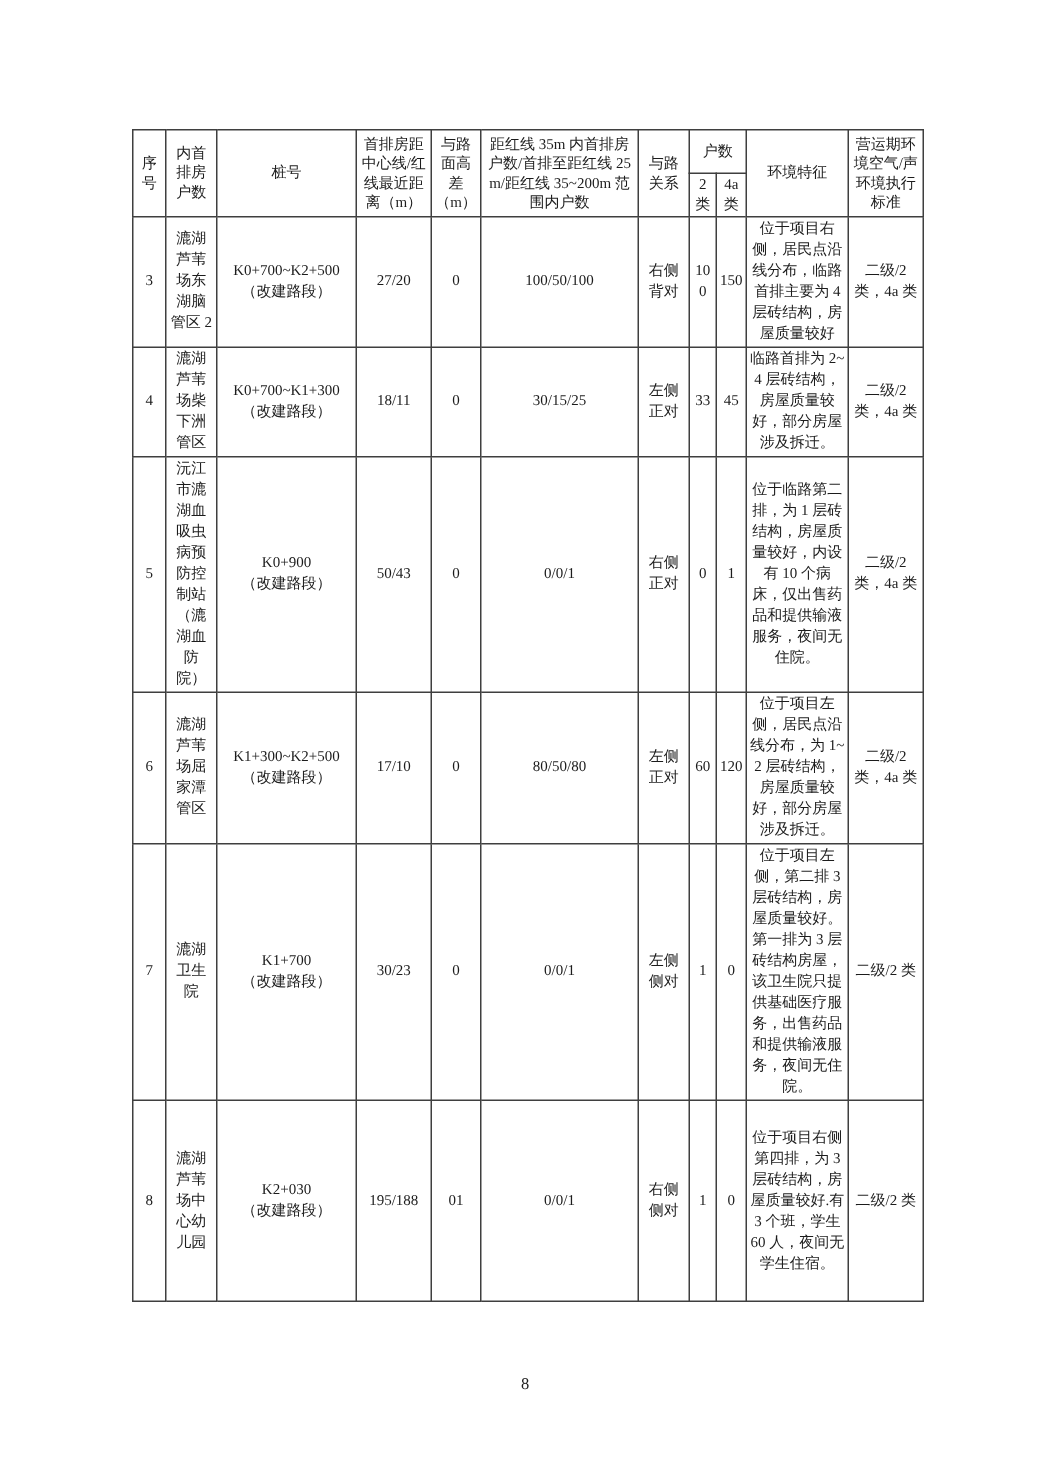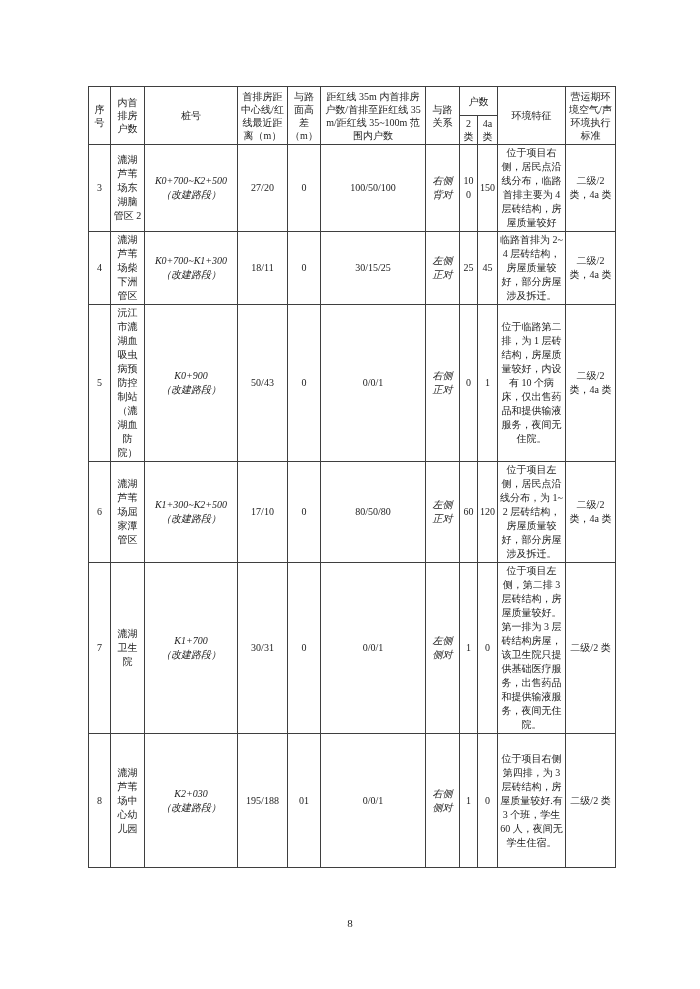--- a/index.html
+++ b/index.html
@@ -51,21 +51,21 @@
   col.c10 { width: 68px; }
   col.c11 { width: 50px; }
   tr.hdr1 { height: 29px; }
   tr.hdr2 { height: 29px; }
   tr.r0 { height: 82px; }
   tr.r1 { height: 70px; }
   tr.r2 { height: 124px; }
   tr.r3 { height: 96px; }
   tr.r4 { height: 168px; }
   tr.r5 { height: 134px; }
-  .pre { white-space: pre-line; font-style: italic; }
+  .pre { white-space: pre-line; }
   .page-number {
     position: absolute;
     top: 916px;
     left: 0;
     width: 700px;
     text-align: center;
     font-size: 11px;
     line-height: 14px;
   }
 </style>
@@ -88,21 +88,21 @@
         <col class="c10">
         <col class="c11">
     </colgroup>
     <thead>
       <tr class="hdr1">
         <th rowspan="2">序号</th>
         <th rowspan="2">内首排房户数</th>
         <th rowspan="2">桩号</th>
         <th rowspan="2">首排房距中心线/红线最近距离（m）</th>
         <th rowspan="2">与路面高差（m）</th>
-        <th rowspan="2">距红线 35m 内首排房户数/首排至距红线 35m/距红线 35~100m 范围内户数</th>
+        <th rowspan="2">距红线 35m 内首排房户数/首排至距红线 25m/距红线 35~200m 范围内户数</th>
         <th rowspan="2">与路关系</th>
         <th colspan="2">户数</th>
         <th rowspan="2">环境特征</th>
         <th rowspan="2">营运期环境空气/声环境执行标准</th>
       </tr>
       <tr class="hdr2">
         <th>2 类</th>
         <th>4a 类</th>
       </tr>
     </thead>
@@ -125,21 +125,21 @@
       <tr class="r1">
         <td>4</td>
         <td>漉湖芦苇场柴下洲管区</td>
         <td class="pre">K0+700~K1+300
 （改建路段）</td>
         <td>18/11</td>
         <td>0</td>
         <td>30/15/25</td>
         <td class="pre">左侧
 正对</td>
-        <td>25</td>
+        <td>33</td>
         <td>45</td>
         <td>临路首排为 2~4 层砖结构，房屋质量较好，部分房屋涉及拆迁。</td>
         <td>二级/2 类，4a 类</td>
       </tr>
       <tr class="r2">
         <td>5</td>
         <td>沅江市漉湖血吸虫病预防控制站（漉湖血防院）</td>
         <td class="pre">K0+900
 （改建路段）</td>
         <td>50/43</td>
@@ -165,21 +165,21 @@
         <td>60</td>
         <td>120</td>
         <td>位于项目左侧，居民点沿线分布，为 1~2 层砖结构，房屋质量较好，部分房屋涉及拆迁。</td>
         <td>二级/2 类，4a 类</td>
       </tr>
       <tr class="r4">
         <td>7</td>
         <td>漉湖卫生院</td>
         <td class="pre">K1+700
 （改建路段）</td>
-        <td>30/31</td>
+        <td>30/23</td>
         <td>0</td>
         <td>0/0/1</td>
         <td class="pre">左侧
 侧对</td>
         <td>1</td>
         <td>0</td>
         <td>位于项目左侧，第二排 3 层砖结构，房屋质量较好。第一排为 3 层砖结构房屋，该卫生院只提供基础医疗服务，出售药品和提供输液服务，夜间无住院。</td>
         <td>二级/2 类</td>
       </tr>
       <tr class="r5">

